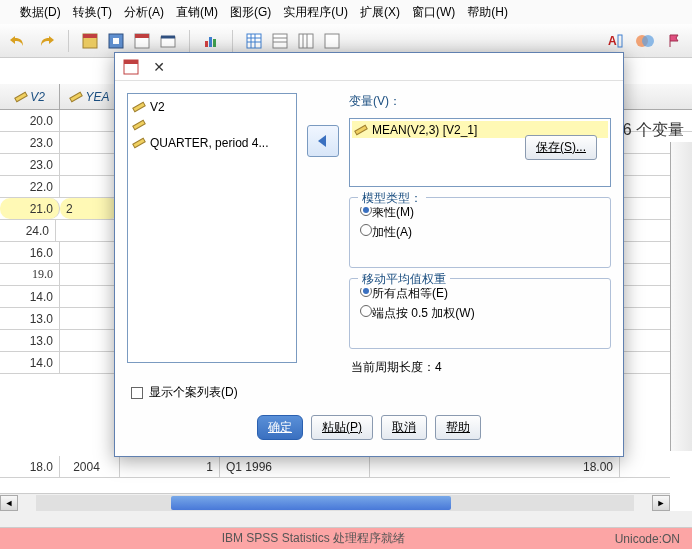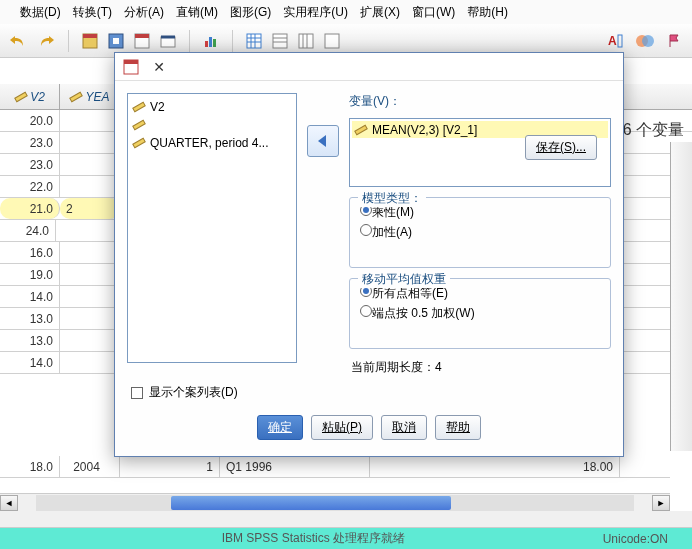--- a/index.html
+++ b/index.html
@@ -26,21 +26,21 @@
 .right-strip { position: absolute; right: 0; top: 84px; width: 22px; bottom: 60px; background: linear-gradient(90deg,#f8f8f8,#e8e8e8); border-left: 1px solid #aaa; }
 .top-right-info { position: absolute; right: 8px; top: 62px; font-size: 16px; color: #333; }
 
 
 .hscroll { position: absolute; left: 0; right: 22px; bottom: 38px; height: 18px; background: #f0f0f0; border-top: 1px solid #ccc; display: flex; align-items: center; }
 .hscroll-track { flex: 1; height: 16px; background: #e0e0e0; position: relative; margin: 0 18px; }
 .hscroll-thumb { position: absolute; left: 135px; width: 280px; height: 14px; top: 1px; background: linear-gradient(#78a8e8,#4878d8); border-radius: 2px; }
 .hscroll-btn { width: 18px; height: 16px; background: linear-gradient(#f8f8f8,#d8d8d8); border: 1px solid #aaa; display: flex; align-items: center; justify-content: center; font-size: 9px; }
 
 
-.statusbar { position: absolute; bottom: 0; left: 0; right: 0; height: 22px; background: #5eead4; border-top: 1px solid #ccc; display: flex; align-items: center; justify-content: space-between; padding: 0 24px; color: #555; font-size: 11px; }
+.statusbar { position: absolute; bottom: 0; left: 0; right: 0; height: 22px; background: #fca5a5; border-top: 1px solid #ccc; display: flex; align-items: center; justify-content: space-between; padding: 0 12px; color: #555; font-size: 11px; }
 
 
 .dialog { position: absolute; left: 114px; top: 52px; width: 510px; background: #fefefe; border: 1px solid #6080b0; box-shadow: 0 4px 18px rgba(0,0,0,0.35); }
 .dialog-title { height: 28px; background: #fff; display: flex; align-items: center; padding: 0 8px; border-bottom: 1px solid #e0e0e0; }
 .dialog-title .ticon { width: 16px; height: 16px; margin-right: 6px; }
 .dialog-title .ttext { flex: 1; color: #000; }
 .dialog-title .tclose { width: 28px; text-align: center; font-size: 14px; color: #333; cursor: default; }
 .dialog-body { padding: 12px; display: flex; flex-direction: column; gap: 8px; }
 .dlg-top { display: flex; gap: 10px; }
 .src-list { width: 170px; height: 270px; border: 1px solid #7a9ac0; background: #fff; padding: 4px; }
@@ -48,21 +48,21 @@
 .ruler-icon { width: 14px; height: 14px; display: inline-block; }
 .mid-col { display: flex; flex-direction: column; align-items: center; padding-top: 28px; }
 .arrow-btn { width: 32px; height: 32px; background: linear-gradient(#f0f6ff,#d8e6f8); border: 1px solid #7a9ac0; border-radius: 3px; display: flex; align-items: center; justify-content: center; margin-top: 4px; }
 .right-col { flex: 1; display: flex; flex-direction: column; gap: 8px; }
 .lbl-underline { color: #1a4e80; }
 .lbl-underline span{ color:#1a4e80; }
 .var-box { border: 1px solid #7a9ac0; background: #fff; height: 69px; padding: 2px; }
 .var-sel { background: #fff9b5; display: flex; align-items: center; gap: 4px; padding: 1px 2px; height: 17px; }
 .save-btn { position: absolute; right: 14px; top: 42px; }
 .btn { background: linear-gradient(#fefefe,#e4e9f0); border: 1px solid #8a9ab0; border-radius: 3px; padding: 3px 10px; color: #000; cursor: default; display: inline-flex; align-items: center; text-decoration: underline; }
-.btn.primary { background: linear-gradient(#5a90d8,#3a70c0); color: #fff; border-color:#2a60b0; }
+.btn.primary { background: linear-gradient(#5a90d8,#3a70c0); color: #fff; border-color:#2a60b0;border-radius:6px; }
 .fieldset { border: 1px solid #b0c0d8; border-radius: 3px; padding: 6px 10px 23px 10px; position: relative; margin-top: 2px; }
 .fieldset-legend { position: absolute; top: -8px; left: 8px; background: #fefefe; padding: 0 4px; color: #1a4e80; font-size: 12px; }
 .radio-row { display: flex; height: 20px; color: #000; }
 .radio { width: 12px; height: 12px; border: 1px solid #666; border-radius: 50%; display: inline-flex; align-items: center; justify-content: center; }
 .radio.checked::after { content: ""; width: 6px; height: 6px; background: #3a70c0; border-radius: 50%; }
 .period-row { color: #000; padding: 2px 0 0 2px; }
 .chk-row { display: flex; align-items: center; gap: 6px; padding-left: 4px; }
 .chk { width: 12px; height: 12px; border: 1px solid #666; background: #fff; }
 .dlg-buttons { display: flex; justify-content: center; gap: 8px; padding: 6px 0 4px 0; }
 
@@ -214,21 +214,21 @@
       </div>
       <div class="body-row">
         <div class="body-cell" style="width: 56px;">24.0</div>
         <div class="body-cell" style="width: 60px; justify-content: flex-start; padding-left: 6px;"></div>
       </div>
       <div class="body-row">
         <div class="body-cell" style="width: 60px;">16.0</div>
         <div class="body-cell" style="width: 60px; justify-content: flex-start; padding-left: 6px;"></div>
       </div>
       <div class="body-row">
-        <div class="body-cell" style="width: 60px;">19.0</div>
+        <div class="body-cell" style="width: 60px; font-family: Liberation Serif, serif;">19.0</div>
         <div class="body-cell" style="width: 60px; justify-content: flex-start; padding-left: 6px;"></div>
       </div>
       <div class="body-row">
         <div class="body-cell" style="width: 60px;">14.0</div>
         <div class="body-cell" style="width: 60px; justify-content: flex-start; padding-left: 6px;"></div>
       </div>
       <div class="body-row">
         <div class="body-cell" style="width: 60px;">13.0</div>
         <div class="body-cell" style="width: 60px; justify-content: flex-start; padding-left: 6px;"></div>
       </div>

